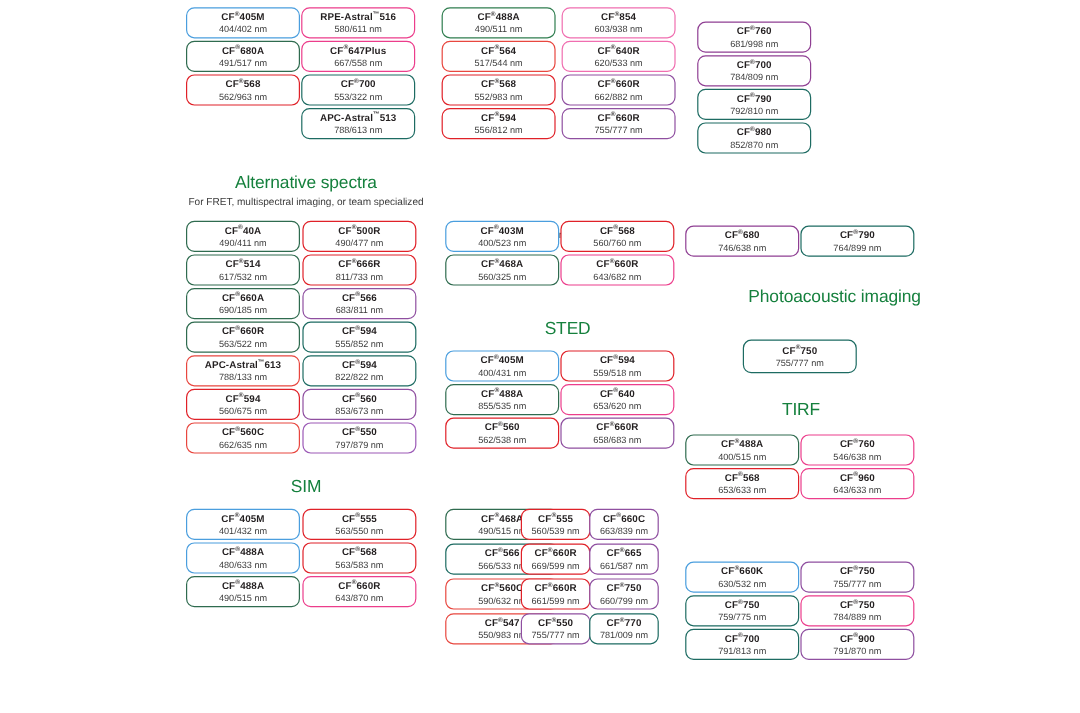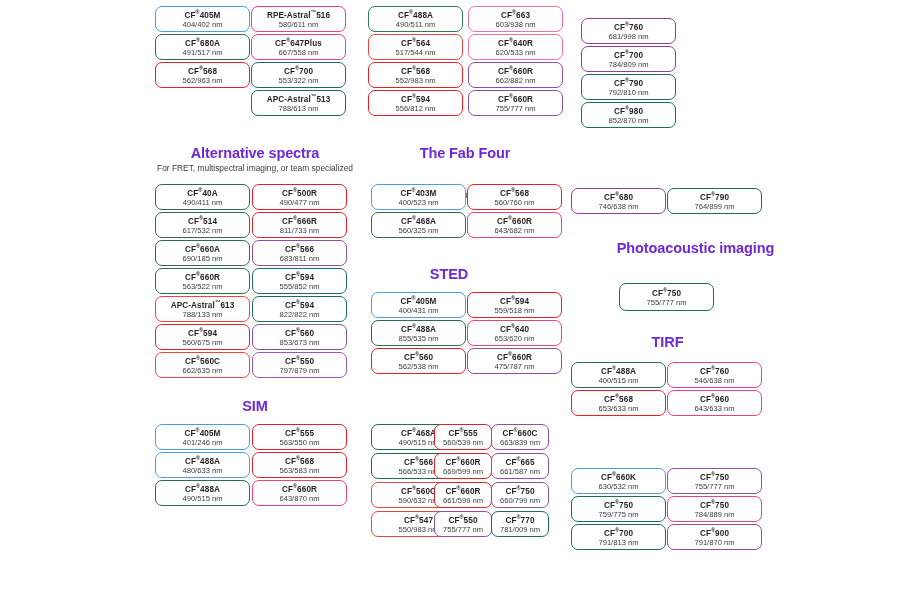--- a/index.html
+++ b/index.html
@@ -51,22 +51,22 @@
     font-size: 7.6px;
     font-weight: normal;
     white-space: nowrap;
     color: #3a3a3a;
     margin-top: 1.5px;
   }
   
   .sec-title {
     position: absolute;
     font-size: 14.5px;
-    font-weight: bold;
-    color: #6d28d9;
+    font-weight: normal;
+    color: #15803d;
     text-align: center;
     white-space: nowrap;
     letter-spacing: -0.1px;
   }
   .sec-title.two-line {
     white-space: normal;
     line-height: 1.12;
   }
   .sec-sub {
     position: absolute;
@@ -119,21 +119,21 @@
     </div>
     <div class="pill" style="left: 368px; top: 62px; width: 95px; height: 26px; border-color: rgb(224, 33, 40);">
       <div class="nm"><span>CF</span><sup>®</sup><span>568</span></div>
       <div class="wl">552/983 nm</div>
     </div>
     <div class="pill" style="left: 368px; top: 90px; width: 95px; height: 26px; border-color: rgb(224, 33, 40);">
       <div class="nm"><span>CF</span><sup>®</sup><span>594</span></div>
       <div class="wl">556/812 nm</div>
     </div>
     <div class="pill" style="left: 468px; top: 6px; width: 95px; height: 26px; border-color: rgb(240, 110, 176);">
-      <div class="nm"><span>CF</span><sup>®</sup><span>663</span></div>
+      <div class="nm"><span>CF</span><sup>®</sup><span>854</span></div>
       <div class="wl">603/938 nm</div>
     </div>
     <div class="pill" style="left: 468px; top: 34px; width: 95px; height: 26px; border-color: rgb(240, 110, 176);">
       <div class="nm"><span>CF</span><sup>®</sup><span>640R</span></div>
       <div class="wl">620/533 nm</div>
     </div>
     <div class="pill" style="left: 468px; top: 62px; width: 95px; height: 26px; border-color: rgb(143, 79, 160);">
       <div class="nm"><span>CF</span><sup>®</sup><span>660R</span></div>
       <div class="wl">662/882 nm</div>
     </div>
@@ -208,39 +208,38 @@
       <div class="wl">822/822 nm</div>
     </div>
     <div class="pill" style="left: 252px; top: 324px; width: 95px; height: 26px; border-color: rgb(143, 79, 160);">
       <div class="nm"><span>CF</span><sup>®</sup><span>560</span></div>
       <div class="wl">853/673 nm</div>
     </div>
     <div class="pill" style="left: 252px; top: 352px; width: 95px; height: 26px; border-color: rgb(155, 89, 182);">
       <div class="nm"><span>CF</span><sup>®</sup><span>550</span></div>
       <div class="wl">797/879 nm</div>
     </div>
-    <div class="sec-title" style="left: 370px; top: 145px; width: 190px;">The Fab Four</div>
     <div class="sec-sub" style="left: 370px; top: 163px; width: 190px; margin-top: 27px;">Our go-to team for 4-color confocal</div>
     <div class="pill" style="left: 371px; top: 184px; width: 95px; height: 26px; border-color: rgb(74, 158, 222);">
       <div class="nm"><span>CF</span><sup>®</sup><span>403M</span></div>
       <div class="wl">400/523 nm</div>
     </div>
     <div class="pill" style="left: 371px; top: 212px; width: 95px; height: 26px; border-color: rgb(47, 107, 79);">
       <div class="nm"><span>CF</span><sup>®</sup><span>468A</span></div>
       <div class="wl">560/325 nm</div>
     </div>
     <div class="pill" style="left: 467px; top: 184px; width: 95px; height: 26px; border-color: rgb(224, 33, 40);">
       <div class="nm"><span>CF</span><sup>®</sup><span>568</span></div>
       <div class="wl">560/760 nm</div>
     </div>
     <div class="pill" style="left: 467px; top: 212px; width: 95px; height: 26px; border-color: rgb(236, 61, 139);">
       <div class="nm"><span>CF</span><sup>®</sup><span>660R</span></div>
       <div class="wl">643/682 nm</div>
     </div>
-    <div class="sec-title" style="left: 354px; top: 266px; width: 190px;">STED</div>
+    <div class="sec-title" style="left: 378px; top: 266px; width: 190px;">STED</div>
     <div class="pill" style="left: 371px; top: 292px; width: 95px; height: 26px; border-color: rgb(74, 158, 222);">
       <div class="nm"><span>CF</span><sup>®</sup><span>405M</span></div>
       <div class="wl">400/431 nm</div>
     </div>
     <div class="pill" style="left: 371px; top: 320px; width: 95px; height: 26px; border-color: rgb(47, 107, 79);">
       <div class="nm"><span>CF</span><sup>®</sup><span>488A</span></div>
       <div class="wl">855/535 nm</div>
     </div>
     <div class="pill" style="left: 371px; top: 348px; width: 95px; height: 26px; border-color: rgb(224, 33, 40);">
       <div class="nm"><span>CF</span><sup>®</sup><span>560</span></div>
@@ -249,21 +248,21 @@
     <div class="pill" style="left: 467px; top: 292px; width: 95px; height: 26px; border-color: rgb(224, 33, 40);">
       <div class="nm"><span>CF</span><sup>®</sup><span>594</span></div>
       <div class="wl">559/518 nm</div>
     </div>
     <div class="pill" style="left: 467px; top: 320px; width: 95px; height: 26px; border-color: rgb(236, 61, 139);">
       <div class="nm"><span>CF</span><sup>®</sup><span>640</span></div>
       <div class="wl">653/620 nm</div>
     </div>
     <div class="pill" style="left: 467px; top: 348px; width: 95px; height: 26px; border-color: rgb(143, 79, 160);">
       <div class="nm"><span>CF</span><sup>®</sup><span>660R</span></div>
-      <div class="wl">475/787 nm</div>
+      <div class="wl">658/683 nm</div>
     </div>
     <div class="pill" style="left: 571px; top: 188px; width: 95px; height: 26px; border-color: rgb(143, 63, 147);">
       <div class="nm"><span>CF</span><sup>®</sup><span>680</span></div>
       <div class="wl">746/638 nm</div>
     </div>
     <div class="pill" style="left: 667px; top: 188px; width: 95px; height: 26px; border-color: rgb(29, 107, 98);">
       <div class="nm"><span>CF</span><sup>®</sup><span>790</span></div>
       <div class="wl">764/899 nm</div>
     </div>
     <div class="sec-title two-line" style="left: 613px; top: 240px; width: 165px;">Photoacoustic imaging</div>
@@ -308,21 +307,21 @@
       <div class="nm"><span>CF</span><sup>®</sup><span>750</span></div>
       <div class="wl">784/889 nm</div>
     </div>
     <div class="pill" style="left: 667px; top: 524px; width: 95px; height: 26px; border-color: rgb(143, 79, 160);">
       <div class="nm"><span>CF</span><sup>®</sup><span>900</span></div>
       <div class="wl">791/870 nm</div>
     </div>
     <div class="sec-title" style="left: 155px; top: 398px; width: 200px;">SIM</div>
     <div class="pill" style="left: 155px; top: 424px; width: 95px; height: 26px; border-color: rgb(74, 158, 222);">
       <div class="nm"><span>CF</span><sup>®</sup><span>405M</span></div>
-      <div class="wl">401/246 nm</div>
+      <div class="wl">401/432 nm</div>
     </div>
     <div class="pill" style="left: 155px; top: 452px; width: 95px; height: 26px; border-color: rgb(74, 158, 222);">
       <div class="nm"><span>CF</span><sup>®</sup><span>488A</span></div>
       <div class="wl">480/633 nm</div>
     </div>
     <div class="pill" style="left: 155px; top: 480px; width: 95px; height: 26px; border-color: rgb(47, 107, 79);">
       <div class="nm"><span>CF</span><sup>®</sup><span>488A</span></div>
       <div class="wl">490/515 nm</div>
     </div>
     <div class="pill" style="left: 252px; top: 424px; width: 95px; height: 26px; border-color: rgb(224, 33, 40);">

